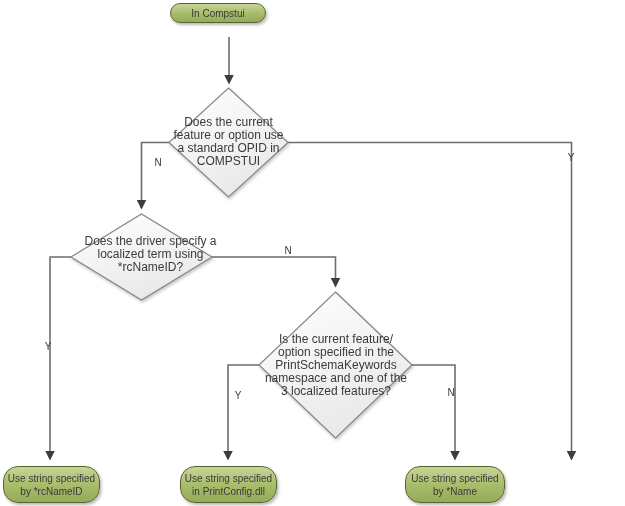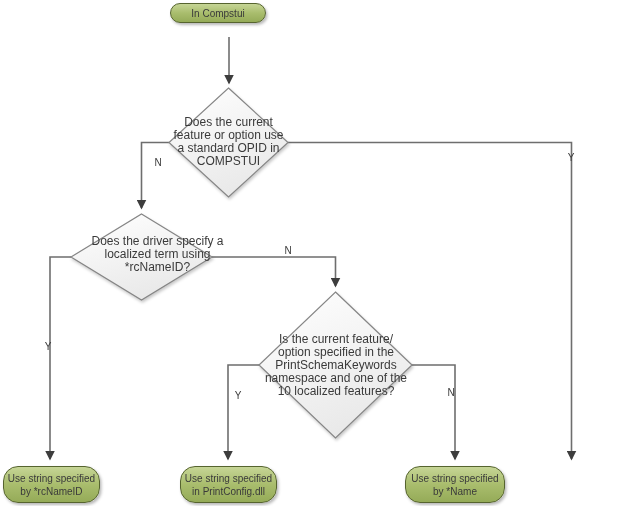--- a/index.html
+++ b/index.html
@@ -90,28 +90,28 @@
     <polygon class="diamond" points="141.5,214 212,257 141.5,300 71,257"></polygon>
     <polygon class="diamond" points="335.5,292 412,365 335.5,438 259,365"></polygon>
   </svg>
 
   <div class="terminal" style="left:170px; top:3px; width:96px; height:20px;">In Compstui</div>
 
   <div class="decision-text" style="left:153px; top:116px; width:151px;">Does the current
 feature or option use
 a standard OPID in
 COMPSTUI</div>
-  <div class="decision-text" style="left:77px; top:235px; width:161px;">Does the driver specify a
+  <div class="decision-text" style="left:70px; top:235px; width:161px;">Does the driver specify a
 localized term using
 *rcNameID?</div>
   <div class="decision-text" style="left:251px; top:333px; width:170px;">Is the current feature/
 option specified in the
 PrintSchemaKeywords
 namespace and one of the
-10 localized features?</div>
+3 localized features?</div>
 
   <div class="edge-label" style="left:151px; top:157px;">N</div>
   <div class="edge-label" style="left:564px; top:152px;">Y</div>
   <div class="edge-label" style="left:41px; top:341px;">Y</div>
   <div class="edge-label" style="left:281px; top:245px;">N</div>
   <div class="edge-label" style="left:231px; top:390px;">Y</div>
   <div class="edge-label" style="left:444px; top:387px;">N</div>
 
   <div class="terminal" style="left:3px; top:466px; width:97px; height:37px;">Use string specified
 by *rcNameID</div>

